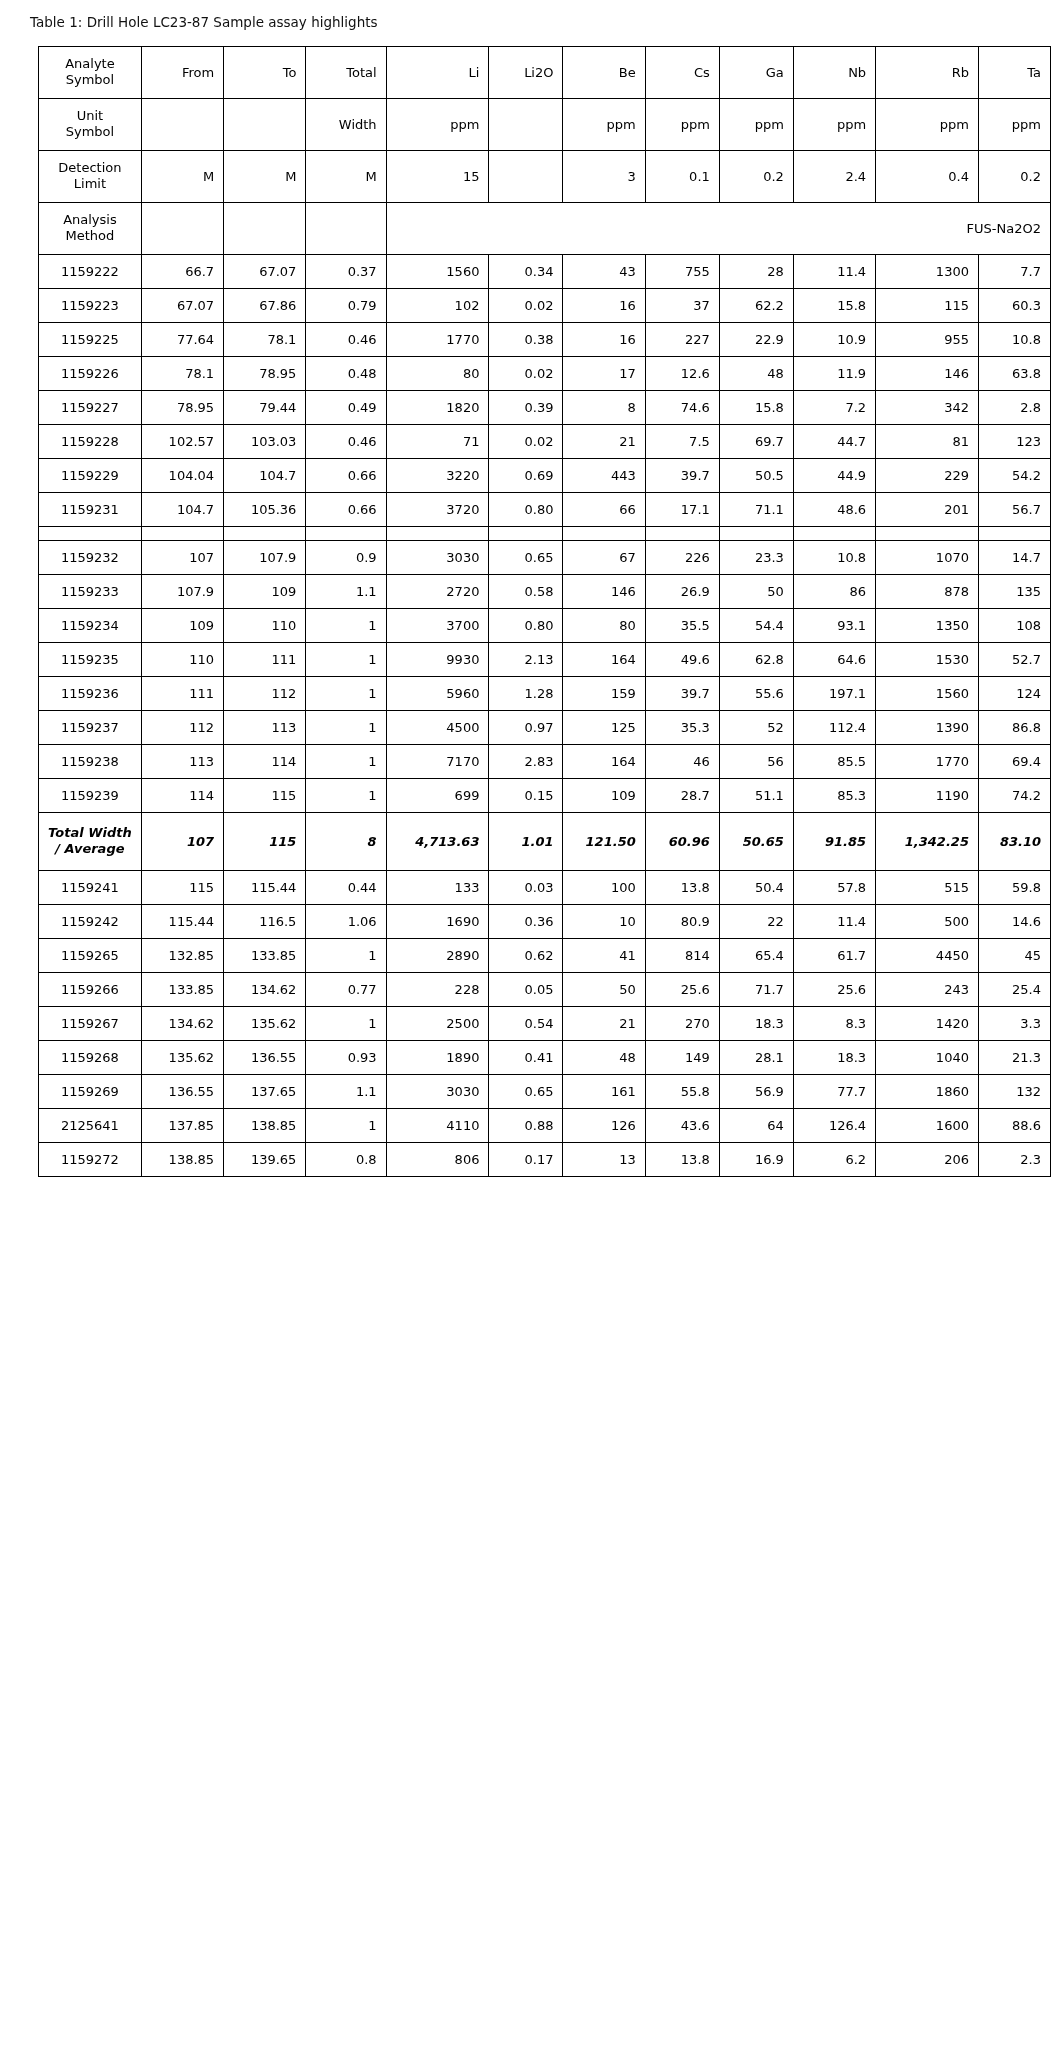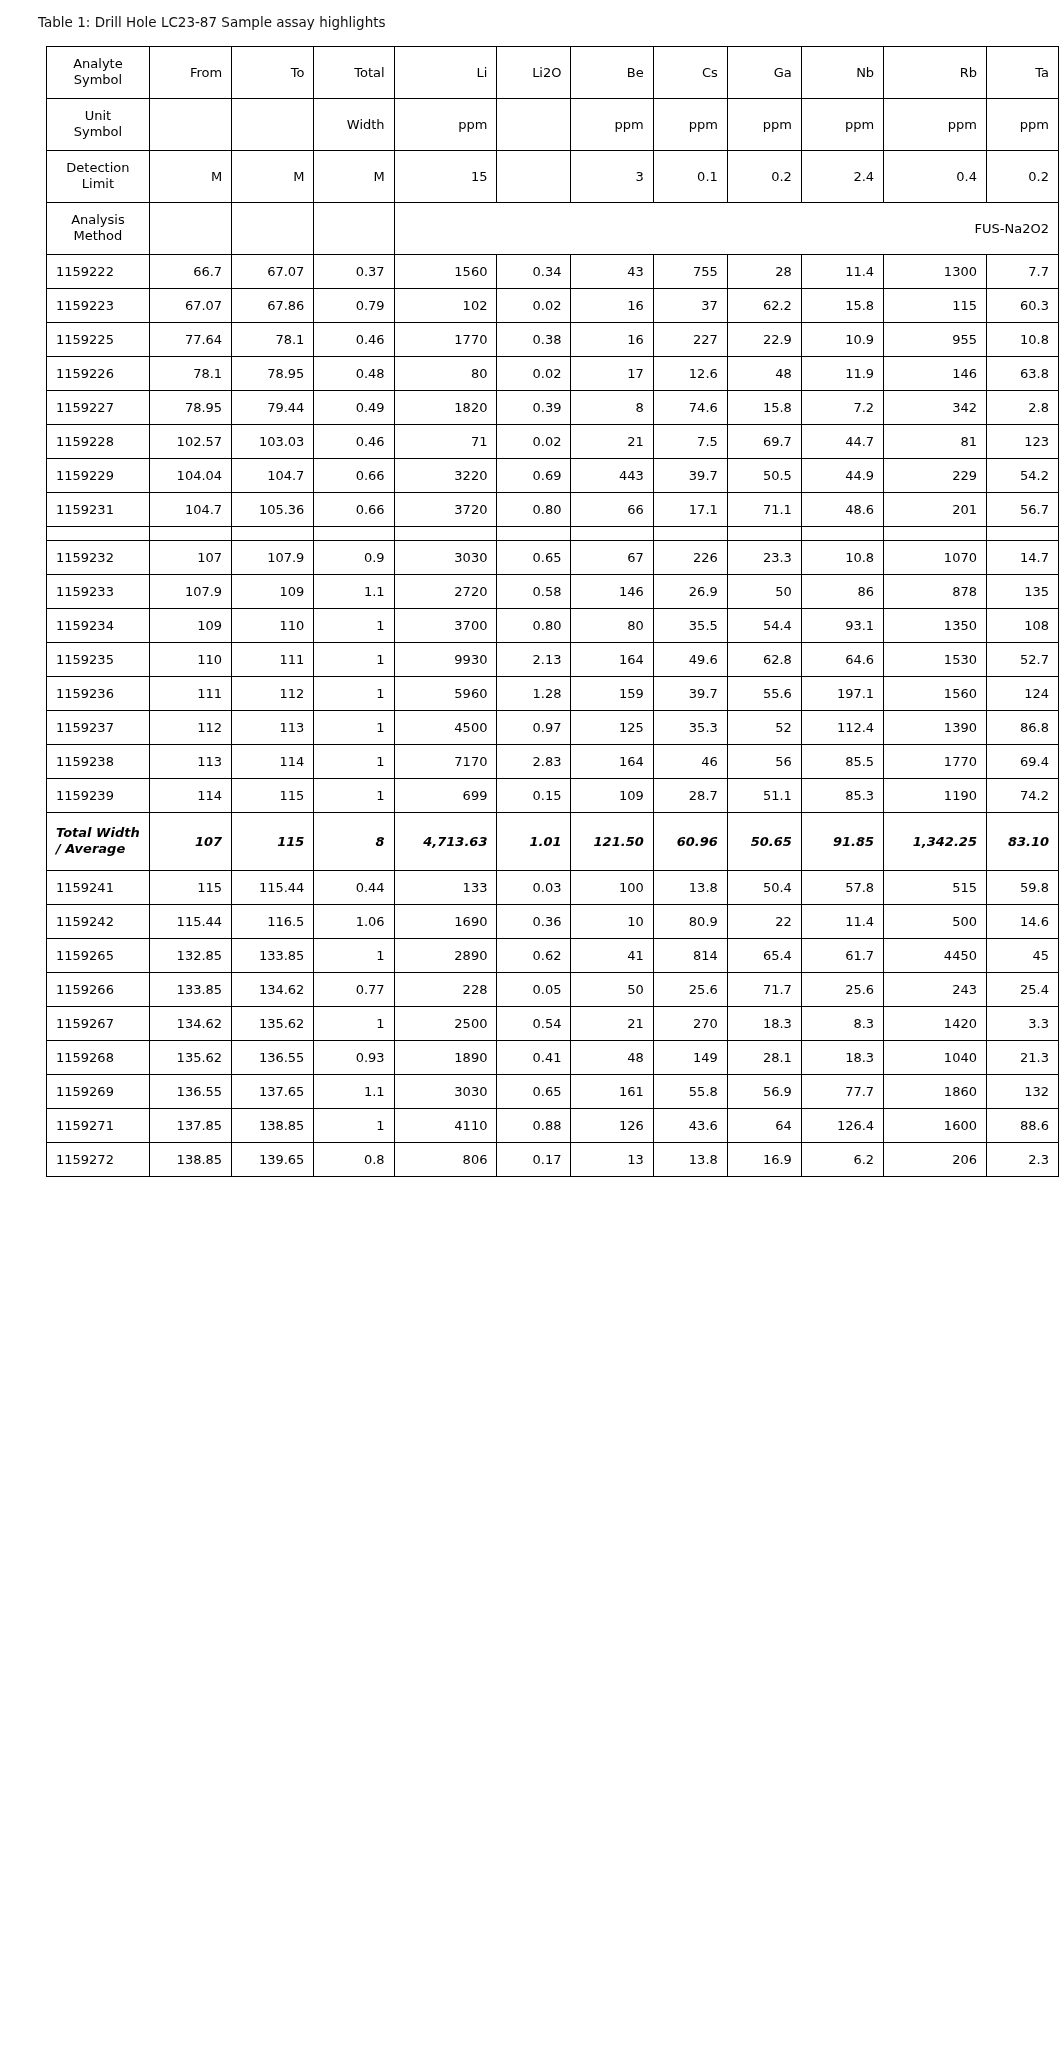--- a/index.html
+++ b/index.html
@@ -9,21 +9,21 @@
   }
   body {
     width: 1061px;
     font-family: "DejaVu Sans", "Liberation Sans", sans-serif;
     color: #000000;
     -webkit-font-smoothing: antialiased;
   }
   .page {
     width: 1061px;
     box-sizing: border-box;
-    padding: 14px 24px 20px 36px;
+    padding: 14px 24px 20px 28px;
   }
   .caption {
     font-size: 13.5px;
     line-height: 1.3;
     margin: 0 0 14px 2px;
     color: #111;
   }
   table.assay {
     border-collapse: collapse;
     table-layout: fixed;
@@ -50,21 +50,21 @@
   col.c4 { width: 100px; }
   col.c5 { width: 72px; }
   col.c6 { width: 80px; }
   col.c7 { width: 72px; }
   col.c8 { width: 72px; }
   col.c9 { width: 80px; }
   col.c10 { width: 100px; }
   col.c11 { width: 70px; }
 
   .num { text-align: right; }
-  .lbl { text-align: left; }
+  .lbl { text-align: center; }
 
   
   .hdr-label {
     text-align: center;
     line-height: 1.25;
     white-space: normal;
     margin-left: 28px;
   }
   .hdr-val {
     text-align: right;
@@ -507,21 +507,21 @@
           <td class="num">3030</td>
           <td class="num">0.65</td>
           <td class="num">161</td>
           <td class="num">55.8</td>
           <td class="num">56.9</td>
           <td class="num">77.7</td>
           <td class="num">1860</td>
           <td class="num">132</td>
         </tr>
         <tr>
-          <td class="lbl">1159271</td>
+          <td class="lbl">2125641</td>
           <td class="num">137.85</td>
           <td class="num">138.85</td>
           <td class="num">1</td>
           <td class="num">4110</td>
           <td class="num">0.88</td>
           <td class="num">126</td>
           <td class="num">43.6</td>
           <td class="num">64</td>
           <td class="num">126.4</td>
           <td class="num">1600</td>

